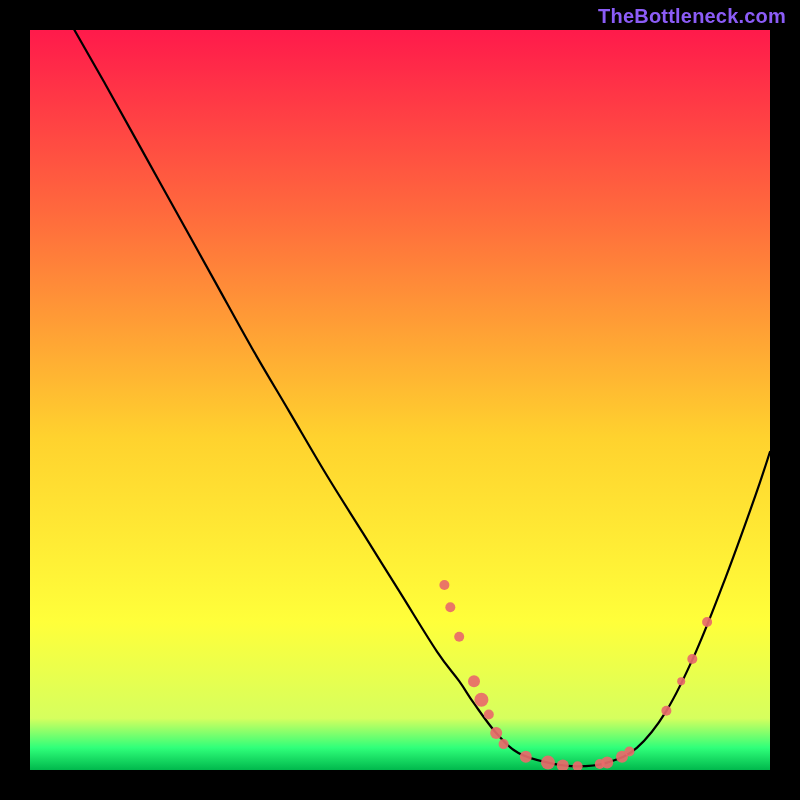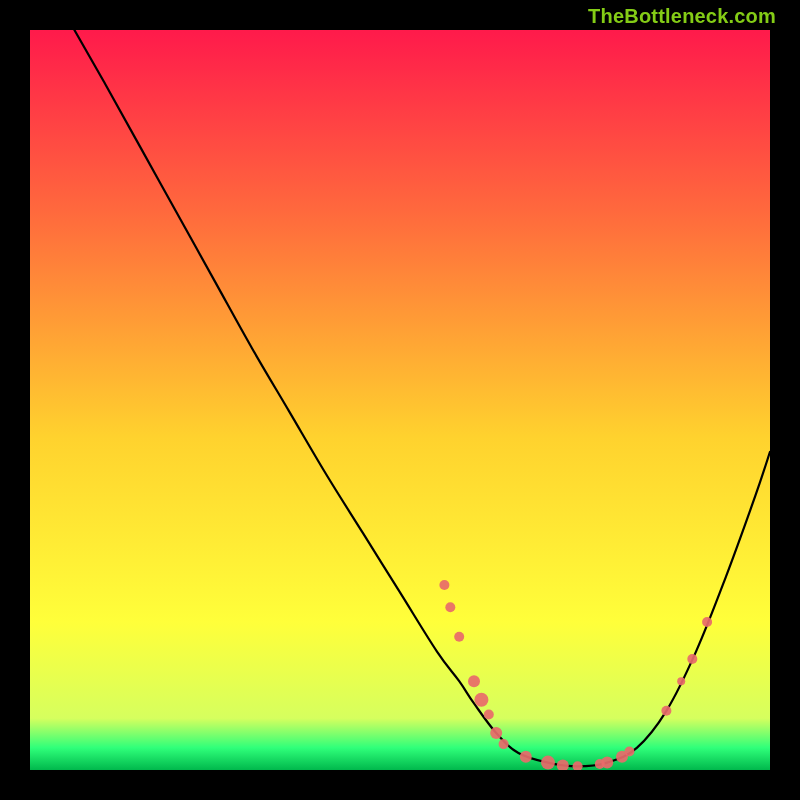--- a/index.html
+++ b/index.html
@@ -6,23 +6,23 @@
   html, body { width: 800px; height: 800px; overflow: hidden; background: #000; }
   .frame {
     position: relative;
     width: 800px;
     height: 800px;
     background: #000;
   }
   .watermark {
     position: absolute;
     top: 6px;
-    right: 24px;
+    right: 14px;
     font: 600 20px/1 "Arial", sans-serif;
-    color: #84cc16;
+    color: #8b5cf6;
     letter-spacing: 0.2px;
     z-index: 5;
   }
   .plot {
     position: absolute;
     left: 30px;
     top: 30px;
     width: 740px;
     height: 740px;
   }

